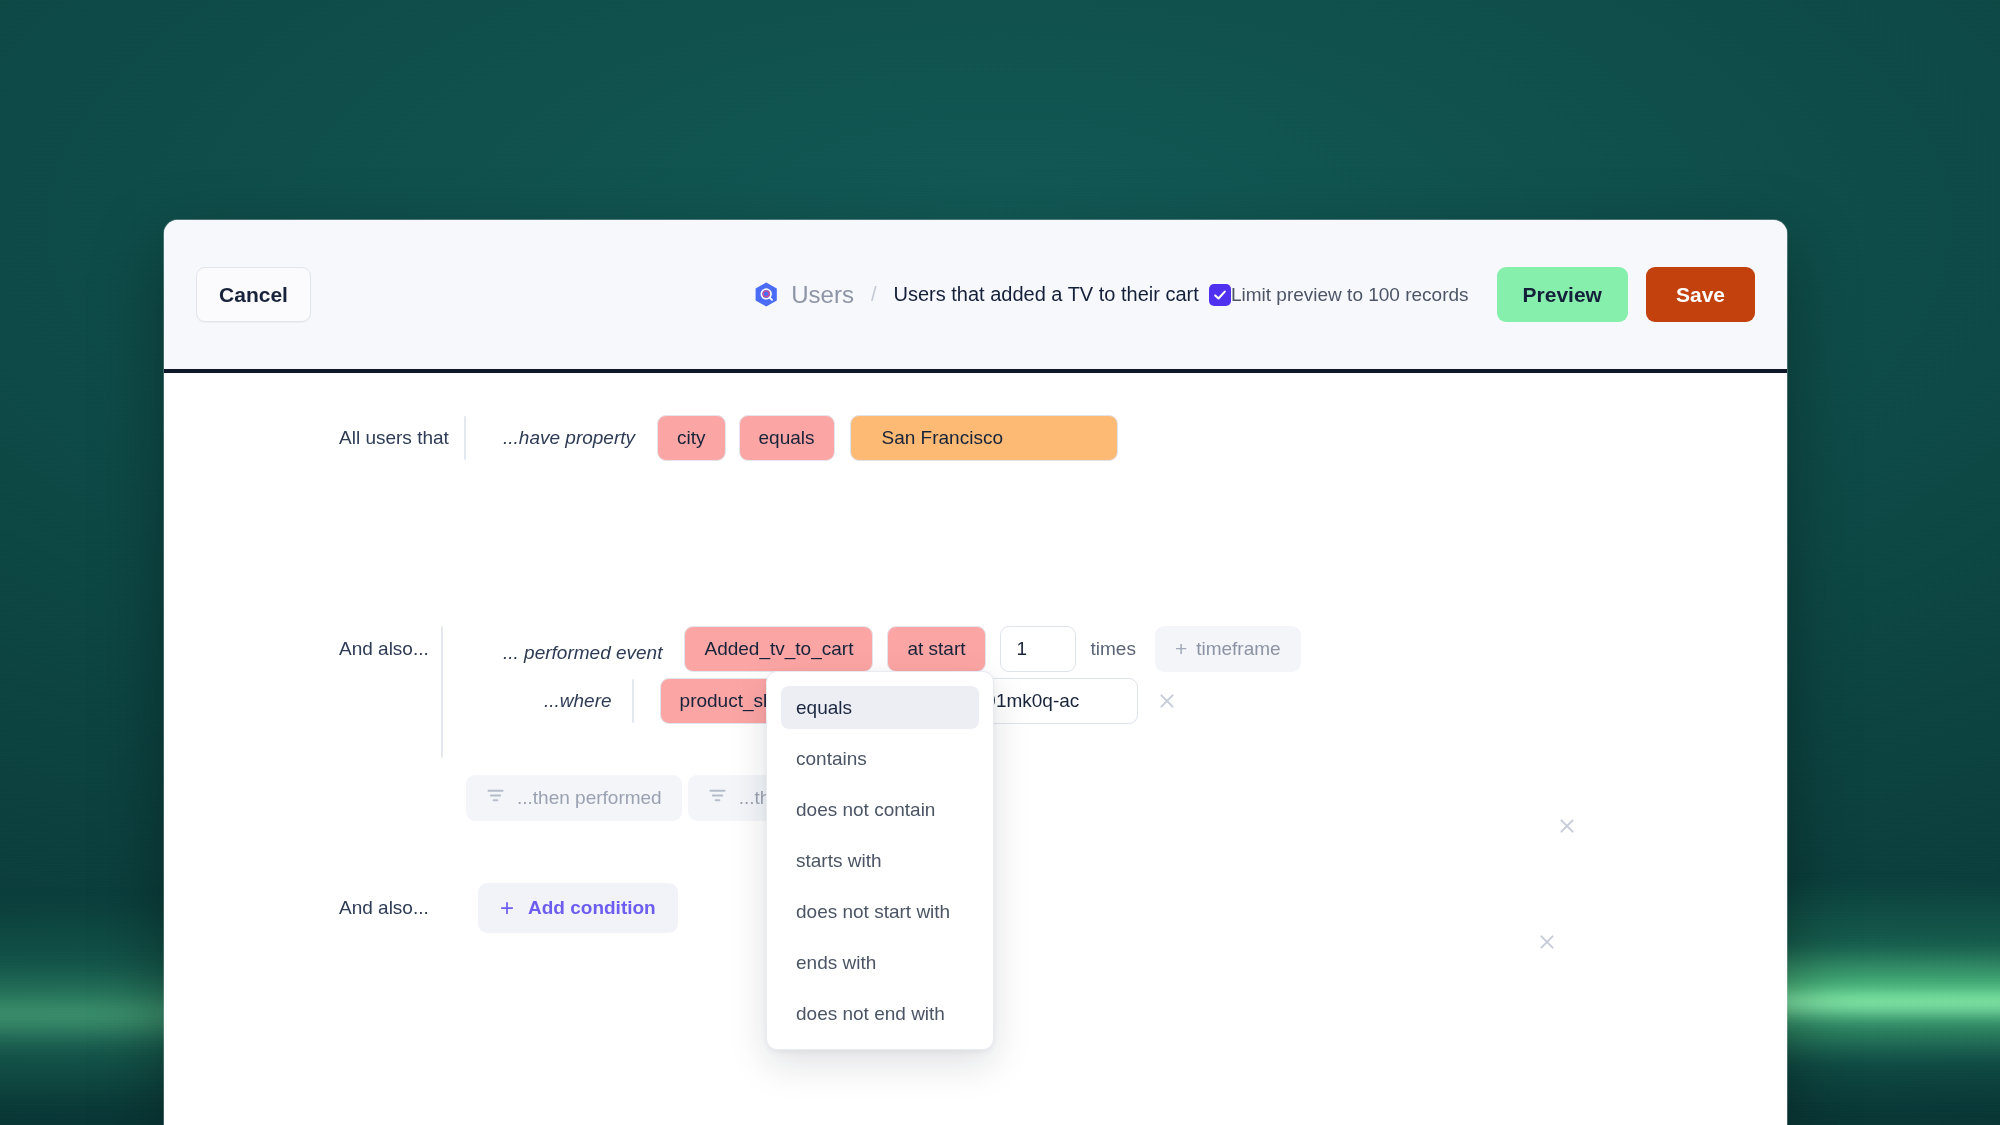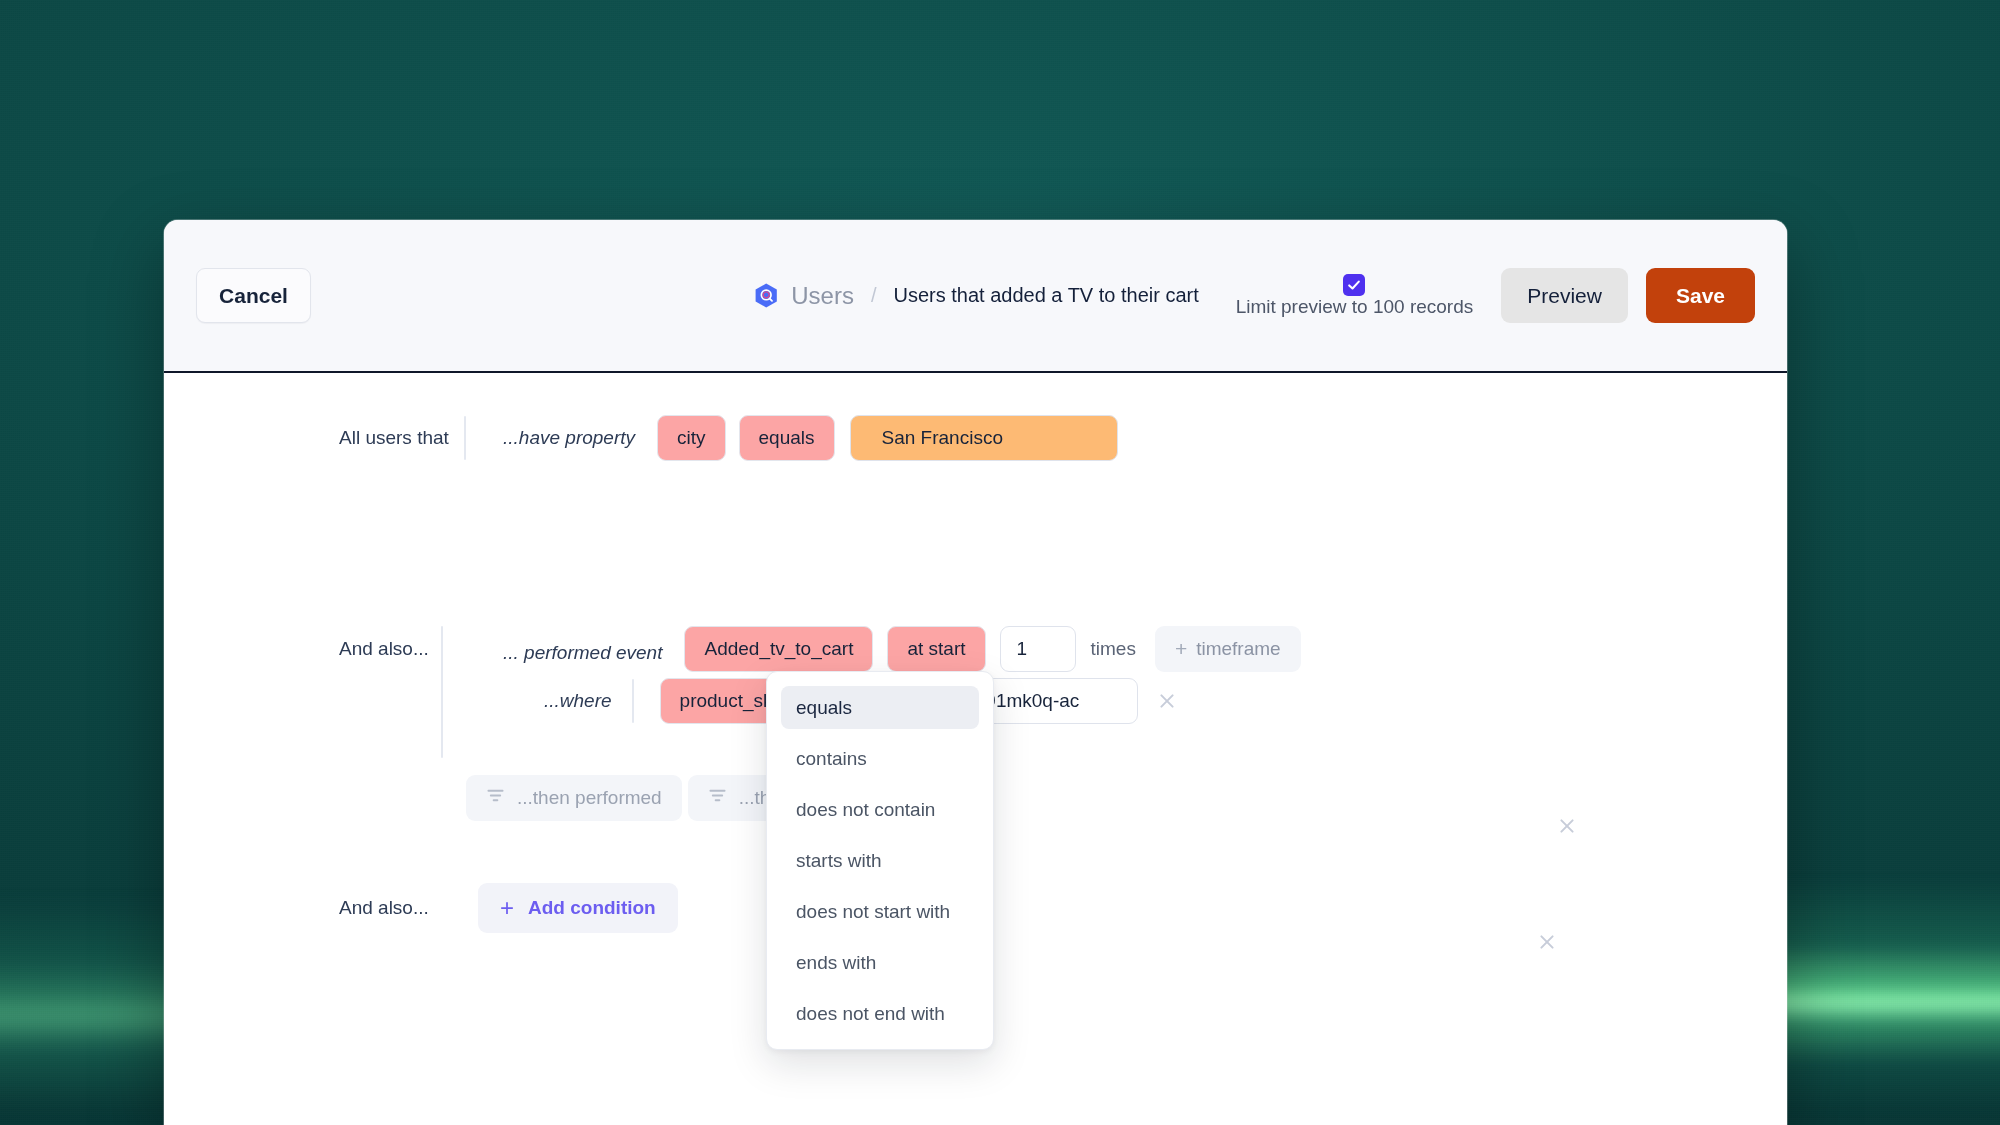--- a/index.html
+++ b/index.html
@@ -75,21 +75,21 @@
     background: #ffffff;
     border-radius: 14px 14px 0 0;
     box-shadow: 0 26px 70px rgba(0,0,0,0.34), 0 0 0 1px rgba(255,255,255,0.28);
     overflow: hidden;
   }
 
   
   .header {
     height: 153px;
     background: #f7f8fb;
-    border-bottom: 2px solid #0f172a;
+    border-bottom: 4px solid #0f172a;
     display: flex;
     align-items: center;
     padding: 0 32px;
     position: relative;
   }
   .cancel-btn {
     height: 55px;
     min-width: 115px;
     padding: 0 22px;
     background: #fbfbfd;
@@ -133,45 +133,44 @@
   .header-right {
     margin-left: auto;
     display: flex;
     align-items: center;
     gap: 18px;
   }
   .limit-wrap {
     display: flex;
     align-items: center;
     margin-right: 10px;
-    flex-direction: column;
   }
   .checkbox {
     width: 22px; height: 22px;
     border-radius: 5px;
     background: #4f31ef;
     display: flex;
     align-items: center;
     justify-content: center;
     cursor: pointer;
     flex: none;
   }
   .checkbox svg { display: block; }
   .limit-label {
     font-size: 19px;
     color: #4d5668;
   }
   .preview-btn {
     height: 55px;
     padding: 0 26px;
-    background: #e5e5e5;
+    background: #86efac;
     border: none;
     border-radius: 9px;
     font-size: 21px;
-    font-weight: 400;
+    font-weight: 700;
     color: #14203a;
     cursor: pointer;
     font-family: "Liberation Sans", sans-serif;
   }
   .save-btn {
     height: 55px;
     padding: 0 30px;
     background: #c2410c;
     border: none;
     border-radius: 9px;

